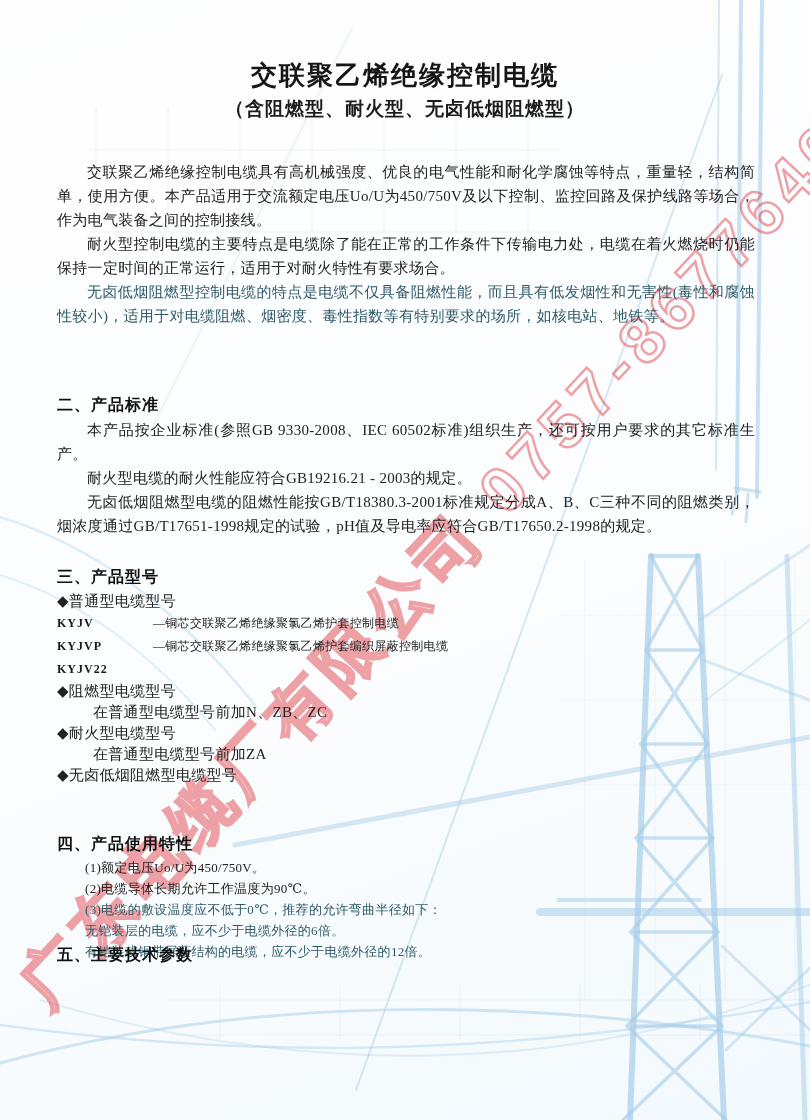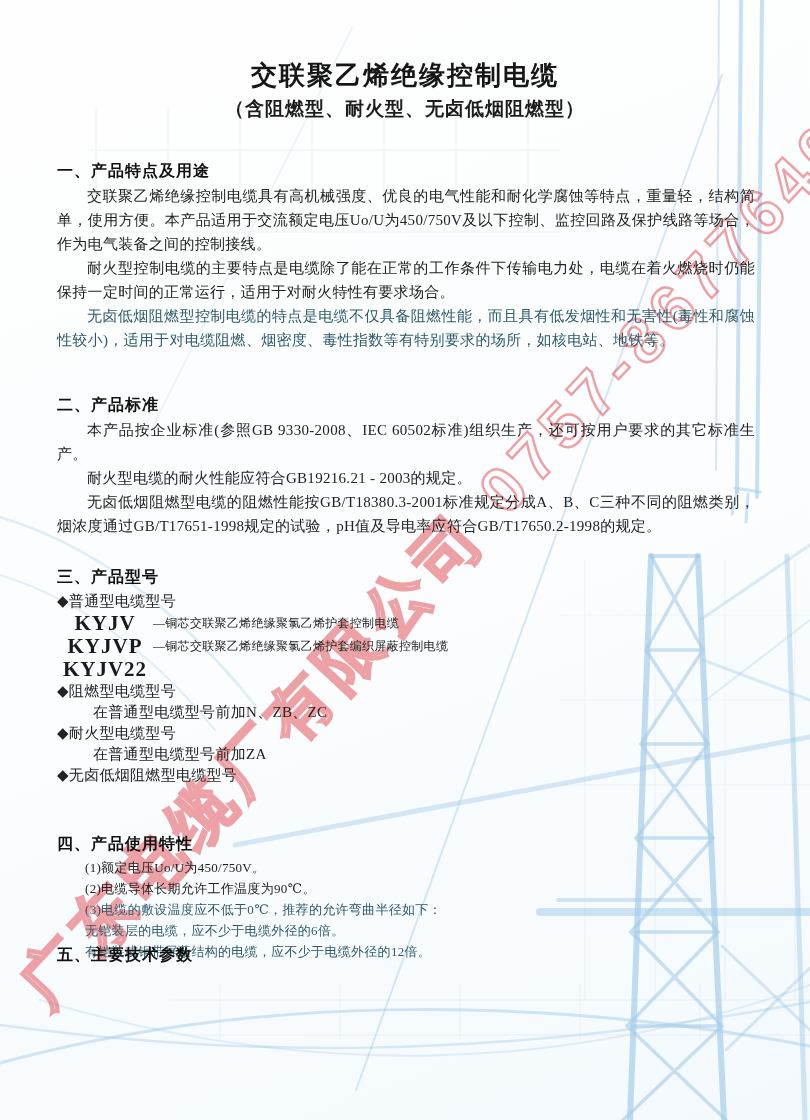--- a/index.html
+++ b/index.html
@@ -29,21 +29,21 @@
     font-family:"Liberation Sans","DejaVu Sans",sans-serif;
     font-weight:bold;font-size:16px;color:#101010;line-height:22px;margin:0 0 2px 0;letter-spacing:1px;
   }
   .para{margin:0;font-size:15px;line-height:24px;color:#222;text-align:justify;text-indent:2em;letter-spacing:0.3px;}
   .bullet{margin:0;font-size:15px;line-height:21px;color:#222;letter-spacing:0.3px;}
   .bullet.b0{line-height:22px;}
   .sub{margin:0;font-size:15px;line-height:21px;color:#222;padding-left:36px;letter-spacing:0.3px;}
   .model{display:flex;line-height:23px;}
   .code{
     width:96px;flex:0 0 96px;font-family:"Liberation Serif","DejaVu Serif",serif;
-    font-weight:bold;font-size:21px;color:#1a1a1a;letter-spacing:1px;text-align:center;
+    font-weight:bold;font-size:12px;color:#1a1a1a;letter-spacing:1px;
   }
   .mdesc{font-size:12px;color:#222;letter-spacing:0.3px;}
   .item{margin:0;font-size:13px;line-height:21px;color:#222;padding-left:28px;letter-spacing:0.3px;}
   .tint{color:#2e5a68;}
 </style>
 </head>
 <body>
 
 <div class="page">
 
@@ -104,21 +104,20 @@
   <div class="red-wm">广东电缆厂有限公司 0757-8677640</div>
 
   <div class="content">
 
     <div class="titleblock">
       <div class="title">交联聚乙烯绝缘控制电缆</div>
       <div class="subtitle">（含阻燃型、耐火型、无卤低烟阻燃型）</div>
     </div>
 
     <section class="sec" style="top:160px">
-      <h2 class="h2">一、产品特点及用途</h2>
       <p class="para">交联聚乙烯绝缘控制电缆具有高机械强度、优良的电气性能和耐化学腐蚀等特点，重量轻，结构简单，使用方便。本产品适用于交流额定电压Uo/U为450/750V及以下控制、监控回路及保护线路等场合，作为电气装备之间的控制接线。</p>
       <p class="para">耐火型控制电缆的主要特点是电缆除了能在正常的工作条件下传输电力处，电缆在着火燃烧时仍能保持一定时间的正常运行，适用于对耐火特性有要求场合。</p>
       <p class="para tint">无卤低烟阻燃型控制电缆的特点是电缆不仅具备阻燃性能，而且具有低发烟性和无害性(毒性和腐蚀性较小)，适用于对电缆阻燃、烟密度、毒性指数等有特别要求的场所，如核电站、地铁等。</p>
     </section>
 
     <section class="sec" style="top:394px">
       <h2 class="h2">二、产品标准</h2>
       <p class="para">本产品按企业标准(参照GB 9330-2008、IEC 60502标准)组织生产，还可按用户要求的其它标准生产。</p>
       <p class="para">耐火型电缆的耐火性能应符合GB19216.21 - 2003的规定。</p>
       <p class="para">无卤低烟阻燃型电缆的阻燃性能按GB/T18380.3-2001标准规定分成A、B、C三种不同的阻燃类别，烟浓度通过GB/T17651-1998规定的试验，pH值及导电率应符合GB/T17650.2-1998的规定。</p>

